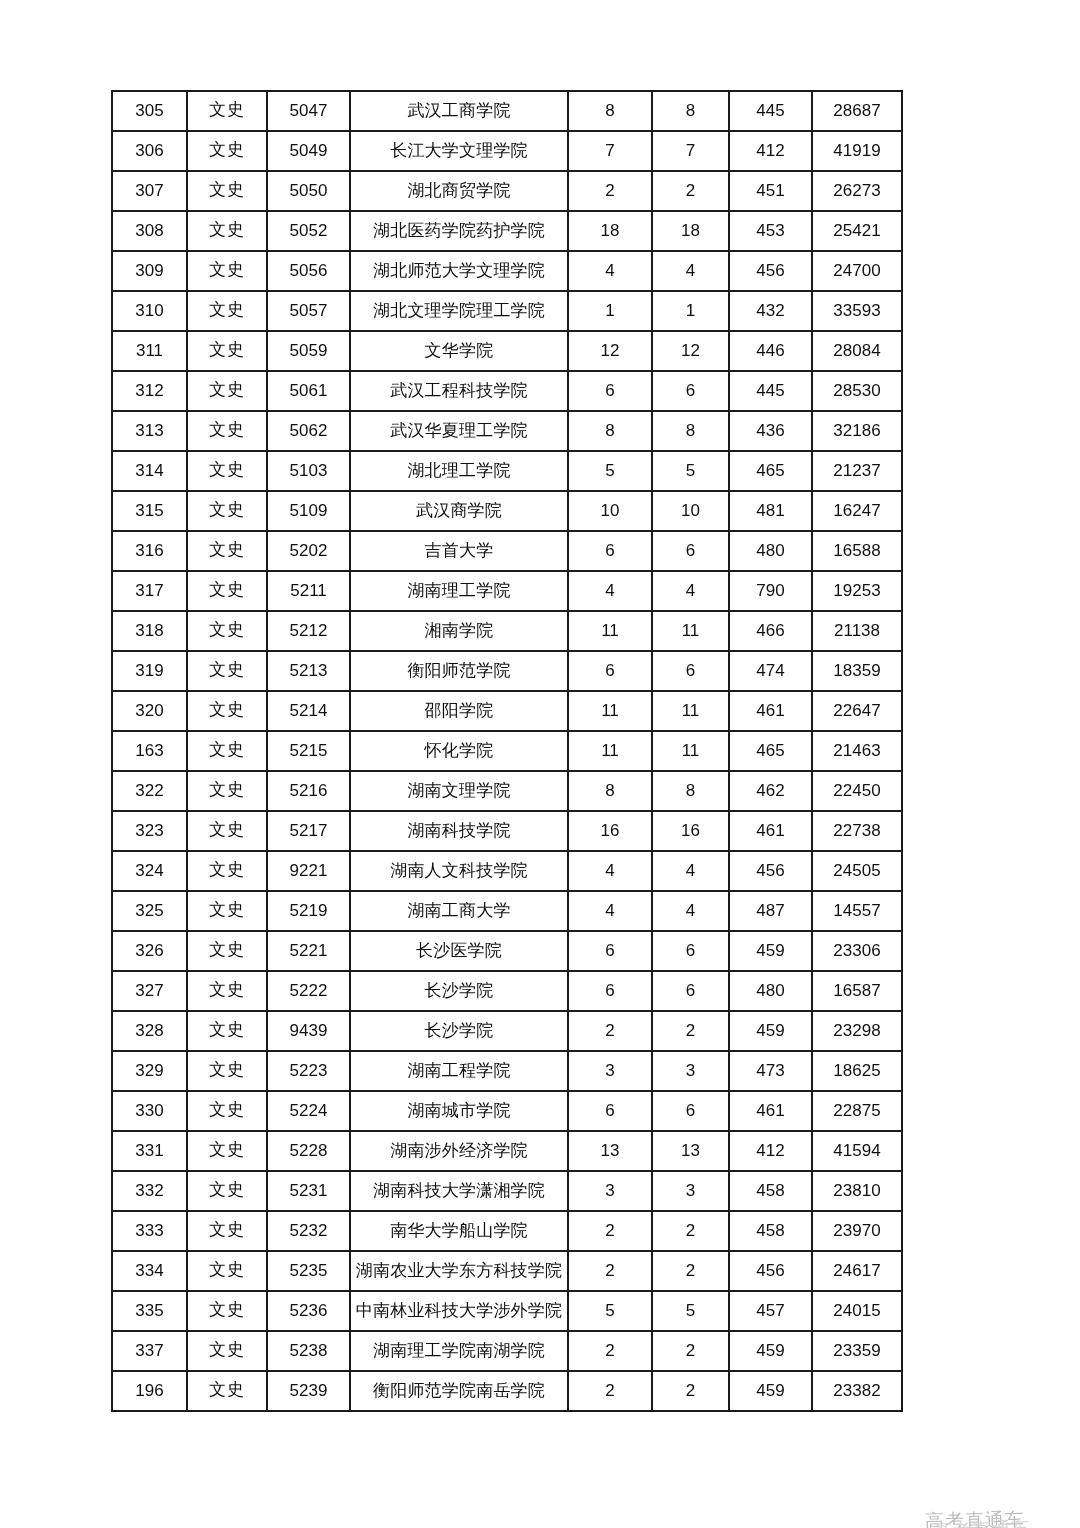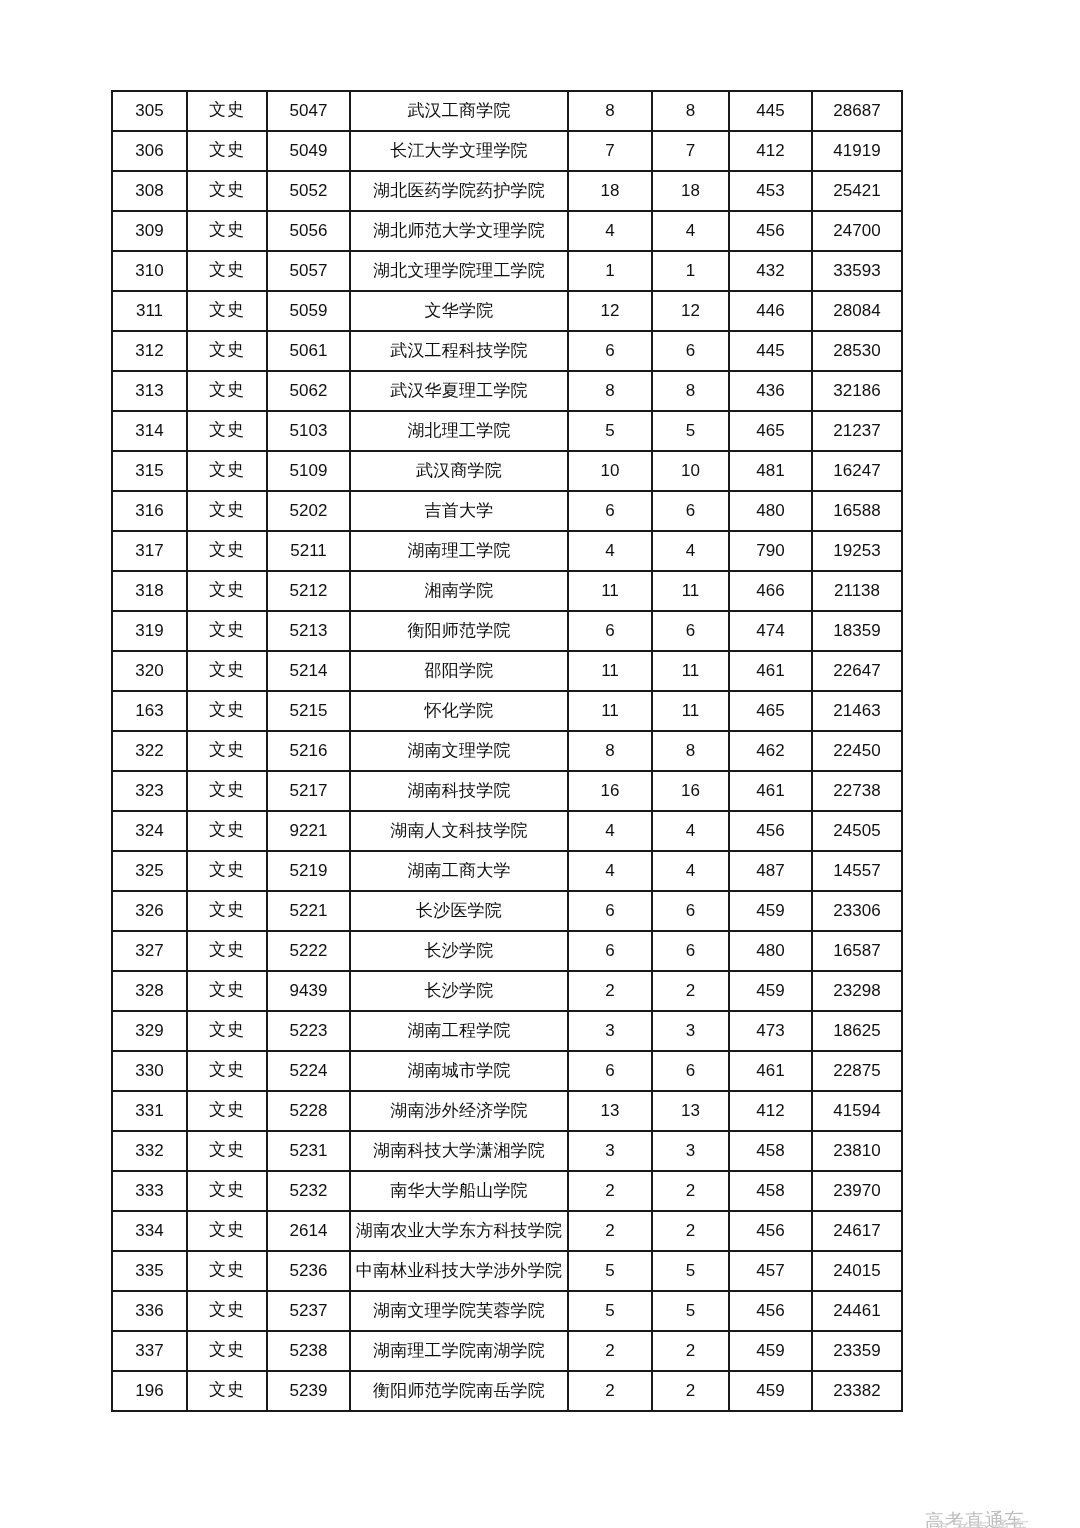--- a/index.html
+++ b/index.html
@@ -130,20 +130,30 @@
           <td>306</td>
           <td class="cell-category">文史</td>
           <td>5049</td>
           <td class="cell-school">长江大学文理学院</td>
           <td>7</td>
           <td>7</td>
           <td>412</td>
           <td>41919</td>
         </tr>
         <tr>
+          <td>307</td>
+          <td class="cell-category">文史</td>
+          <td>5050</td>
+          <td class="cell-school">湖北商贸学院</td>
+          <td>2</td>
+          <td>2</td>
+          <td>451</td>
+          <td>26273</td>
+        </tr>
+        <tr>
           <td>308</td>
           <td class="cell-category">文史</td>
           <td>5052</td>
           <td class="cell-school">湖北医药学院药护学院</td>
           <td>18</td>
           <td>18</td>
           <td>453</td>
           <td>25421</td>
         </tr>
         <tr>
@@ -392,48 +402,38 @@
           <td>5232</td>
           <td class="cell-school">南华大学船山学院</td>
           <td>2</td>
           <td>2</td>
           <td>458</td>
           <td>23970</td>
         </tr>
         <tr>
           <td>334</td>
           <td class="cell-category">文史</td>
-          <td>2614</td>
+          <td>5235</td>
           <td class="cell-school">湖南农业大学东方科技学院</td>
           <td>2</td>
           <td>2</td>
           <td>456</td>
           <td>24617</td>
         </tr>
         <tr>
           <td>335</td>
           <td class="cell-category">文史</td>
           <td>5236</td>
           <td class="cell-school">中南林业科技大学涉外学院</td>
           <td>5</td>
           <td>5</td>
           <td>457</td>
           <td>24015</td>
         </tr>
         <tr>
-          <td>336</td>
-          <td class="cell-category">文史</td>
-          <td>5237</td>
-          <td class="cell-school">湖南文理学院芙蓉学院</td>
-          <td>5</td>
-          <td>5</td>
-          <td>456</td>
-          <td>24461</td>
-        </tr>
-        <tr>
           <td>337</td>
           <td class="cell-category">文史</td>
           <td>5238</td>
           <td class="cell-school">湖南理工学院南湖学院</td>
           <td>2</td>
           <td>2</td>
           <td>459</td>
           <td>23359</td>
         </tr>
         <tr>

